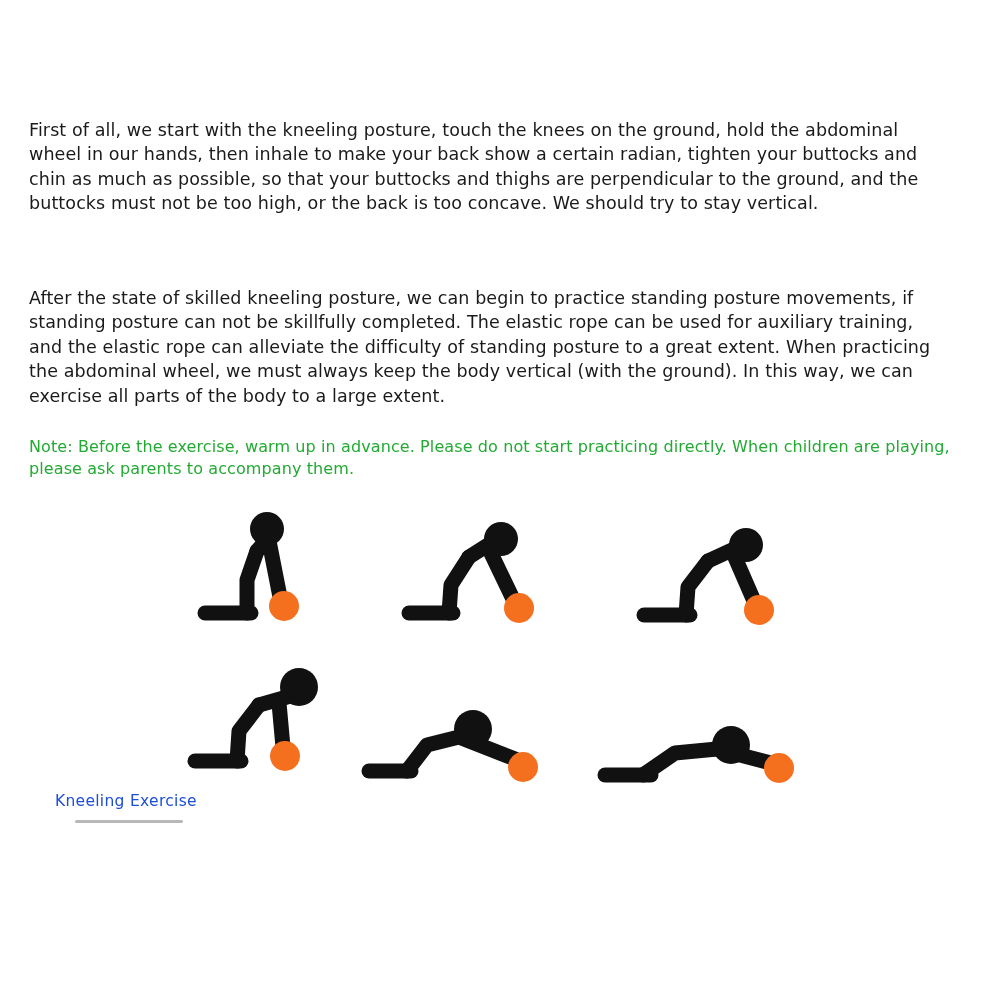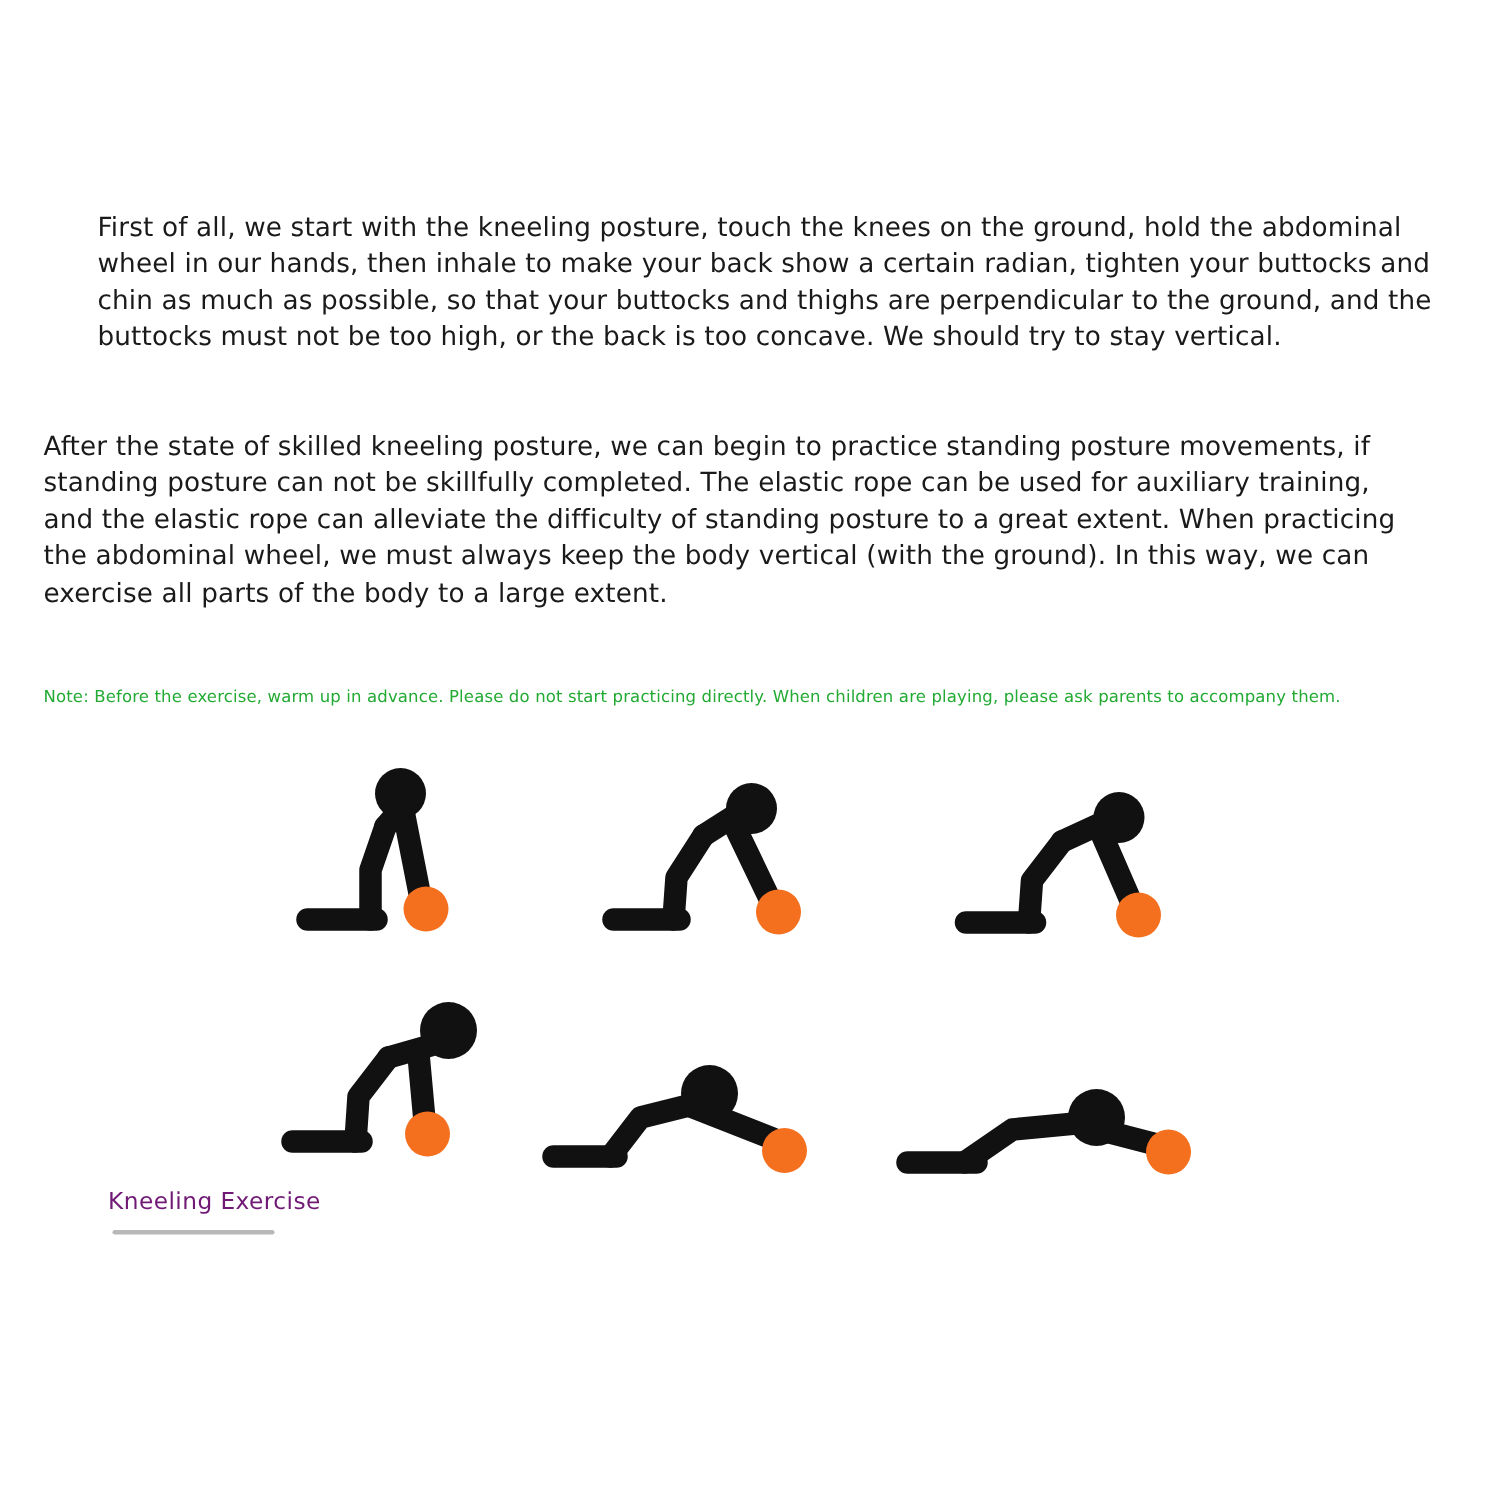--- a/index.html
+++ b/index.html
@@ -22,49 +22,49 @@
   }
   .text-block {
     position: absolute;
     left: 29px;
     width: 922px;
     color: #1a1a1a;
     font-size: 17.5px;
     line-height: 24.5px;
     letter-spacing: 0.1px;
   }
-  #para1 { top: 122px; margin-left: 36px; }
+  #para1 { top: 100px; }
   #para2 { top: 268px; }
   #note {
-    top: 443px;
+    top: 420px;
     color: #22aa33;
-    font-size: 11px;
+    font-size: 16px;
     line-height: 22px;
     width: 925px;
   }
 
   .figures {
     position: absolute;
     left: 0;
     top: 505px;
     width: 1000px;
     height: 300px;
   }
   .fig {
     position: absolute;
     width: 210px;
     height: 130px;
   }
   .fig svg { display: block; }
 
   .caption {
     position: absolute;
-    left: 72px;
+    left: 55px;
     top: 792px;
-    color: #701a75;
+    color: #1d4ed8;
     font-size: 15.5px;
     letter-spacing: 0.3px;
   }
   .caption-rule {
     position: absolute;
     left: 75px;
     top: 820px;
     width: 108px;
     height: 3px;
     background: #b8b8b8;

